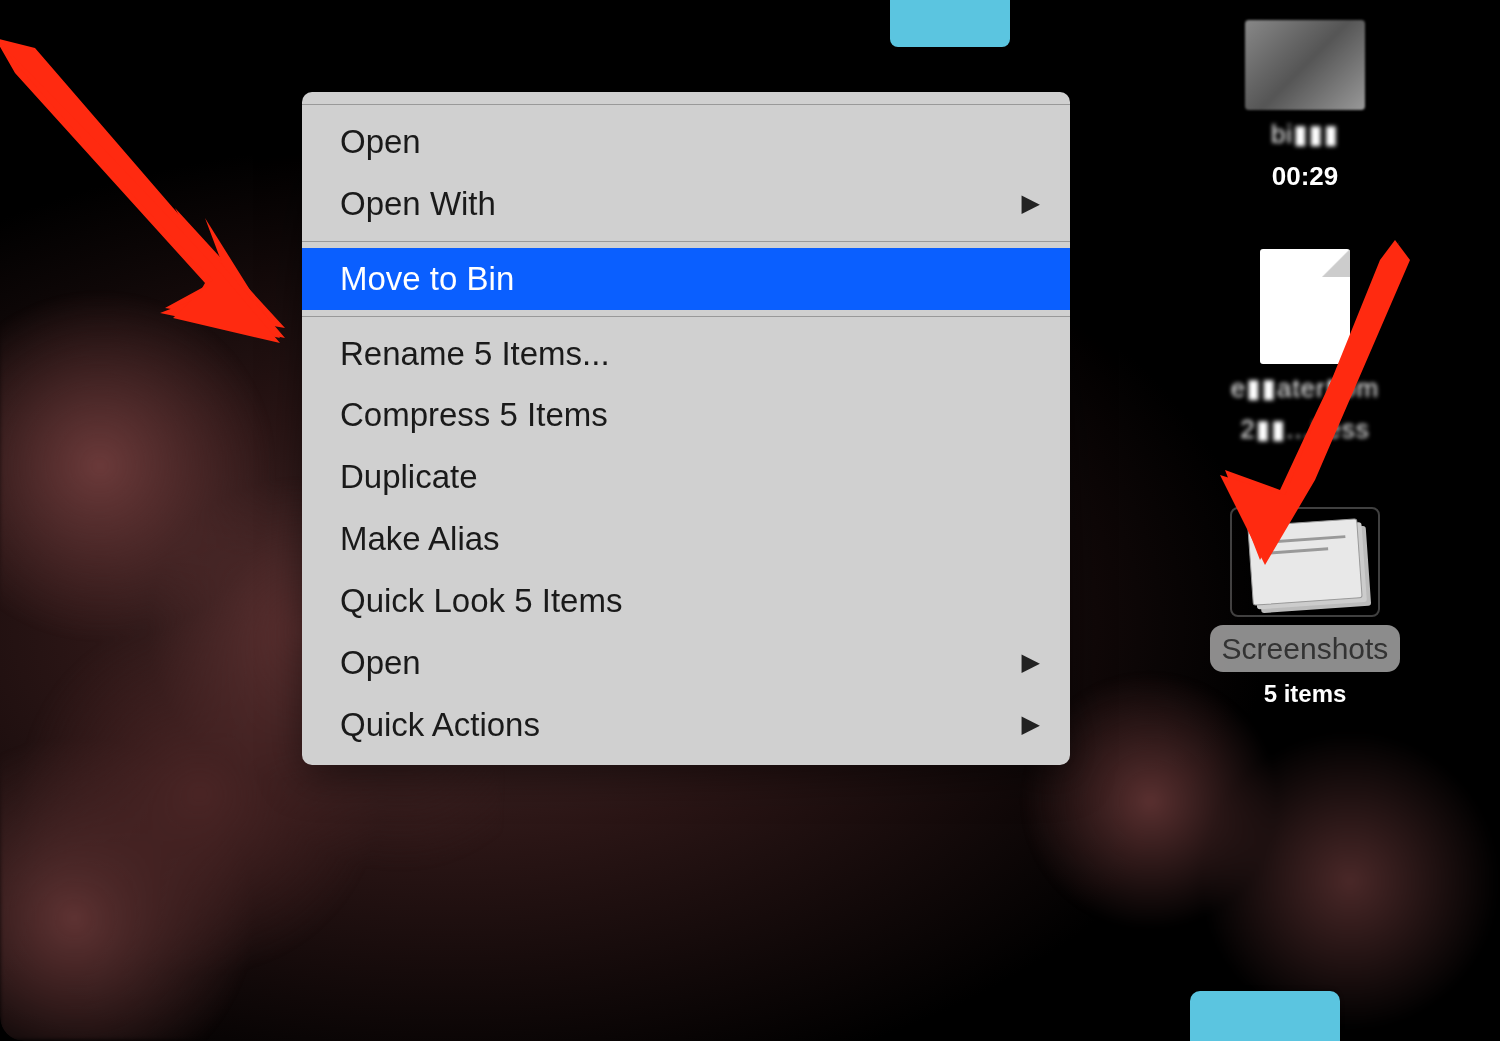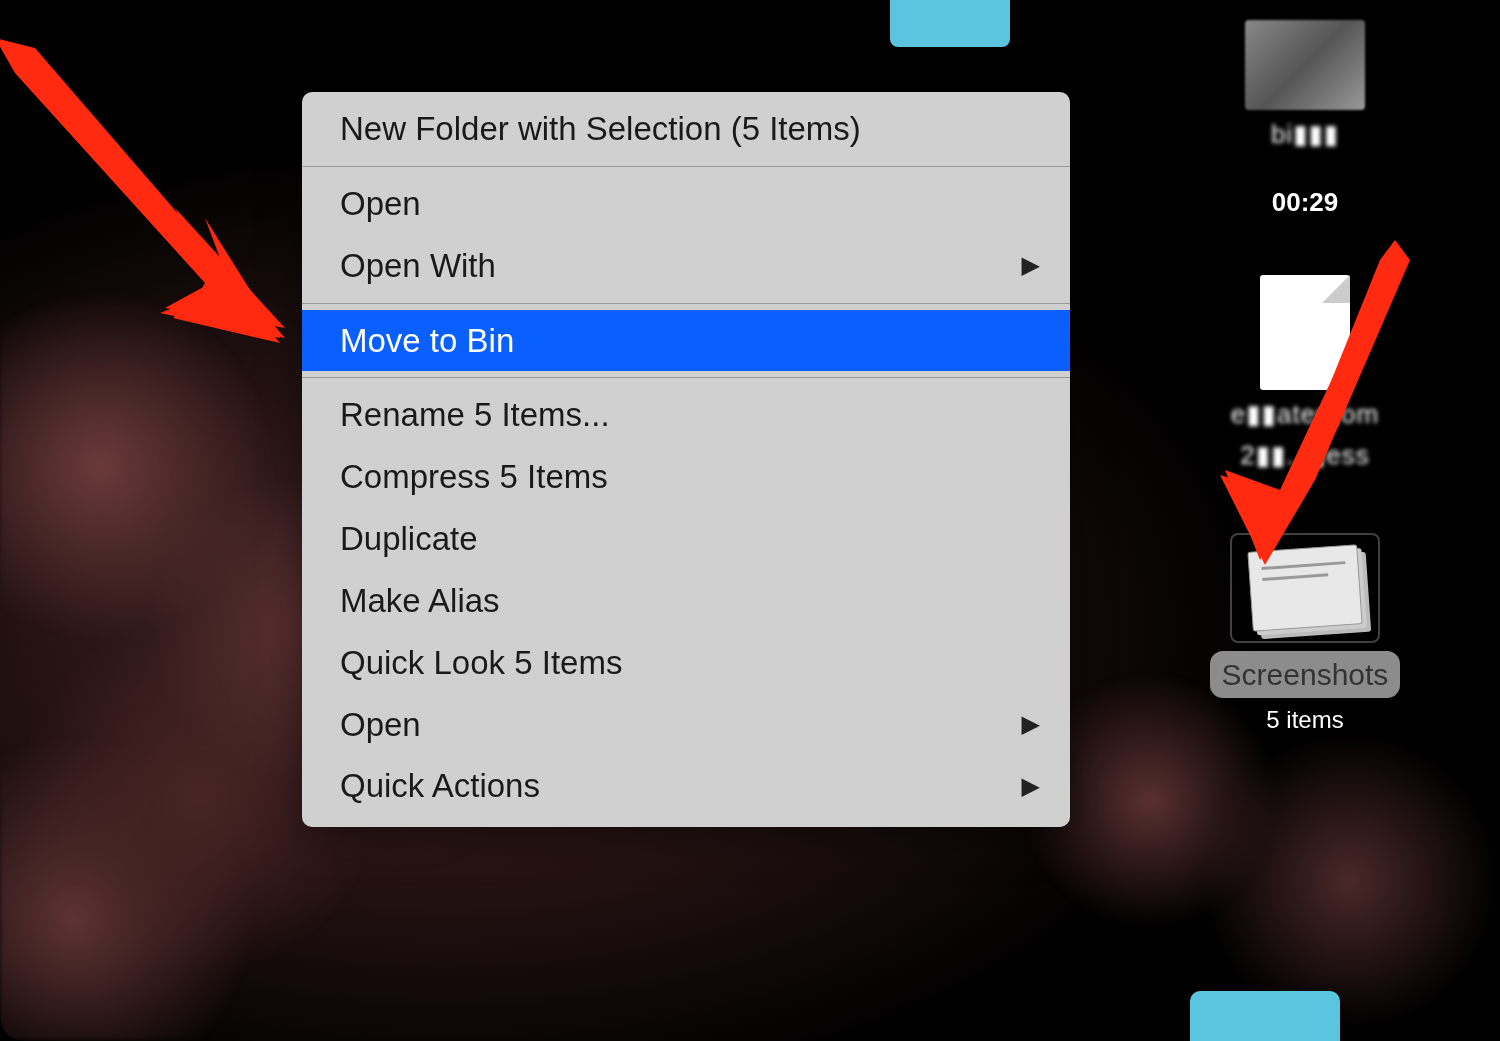--- a/index.html
+++ b/index.html
@@ -185,21 +185,21 @@
       color: #333;
       padding: 4px 12px;
       border-radius: 13px;
       text-shadow: none;
       font-size: 30px;
     }
     
     .icon-label-sub {
       color: #fff;
       font-size: 24px;
-      font-weight: 400;
+      font-weight: 700;
       text-shadow: 0 1px 3px rgba(0,0,0,0.8);
     }
     
     
     .context-menu {
       position: absolute;
       top: 92px;
       left: 302px;
       width: 768px;
       background: #d0d0d0;
@@ -265,44 +265,41 @@
   <div class="rocks2"></div>
 
   <div class="folder-top"></div>
   <div class="folder-bottom"></div>
 
   <div class="desktop-icons">
 
     <div class="desktop-icon">
       <div class="icon-thumb"></div>
       <div class="icon-label pixelated">bi▮▮▮</div>
-      <div class="icon-label" style="font-weight:700;margin-top:26px;">00:29</div>
+      <div class="icon-label" style="font-weight:700;">00:29</div>
     </div>
 
     <div class="desktop-icon" style="margin-top:25px;">
       <div class="file-page"></div>
       <div class="icon-label pixelated">e▮▮ater▮om</div>
       <div class="icon-label pixelated">2▮▮...▮ess</div>
     </div>
 
     <div class="desktop-icon" style="margin-top:30px;">
       <div class="stack-icon">
         <div class="stack-inner"></div>
       </div>
       <div class="icon-label selected-label">Screenshots</div>
       <div class="icon-label-sub">5 items</div>
     </div>
 
   </div>
 
   <div class="context-menu">
 
-    <div class="menu-item">
-      <span>New Folder with Selection (5 Items)</span>
-    </div>
     <div class="menu-separator"></div>
 
     <div class="menu-item">
       <span>Open</span>
     </div>
     <div class="menu-item">
       <span>Open With</span>
       <span class="submenu-arrow">▶</span>
     </div>
     <div class="menu-separator"></div>

